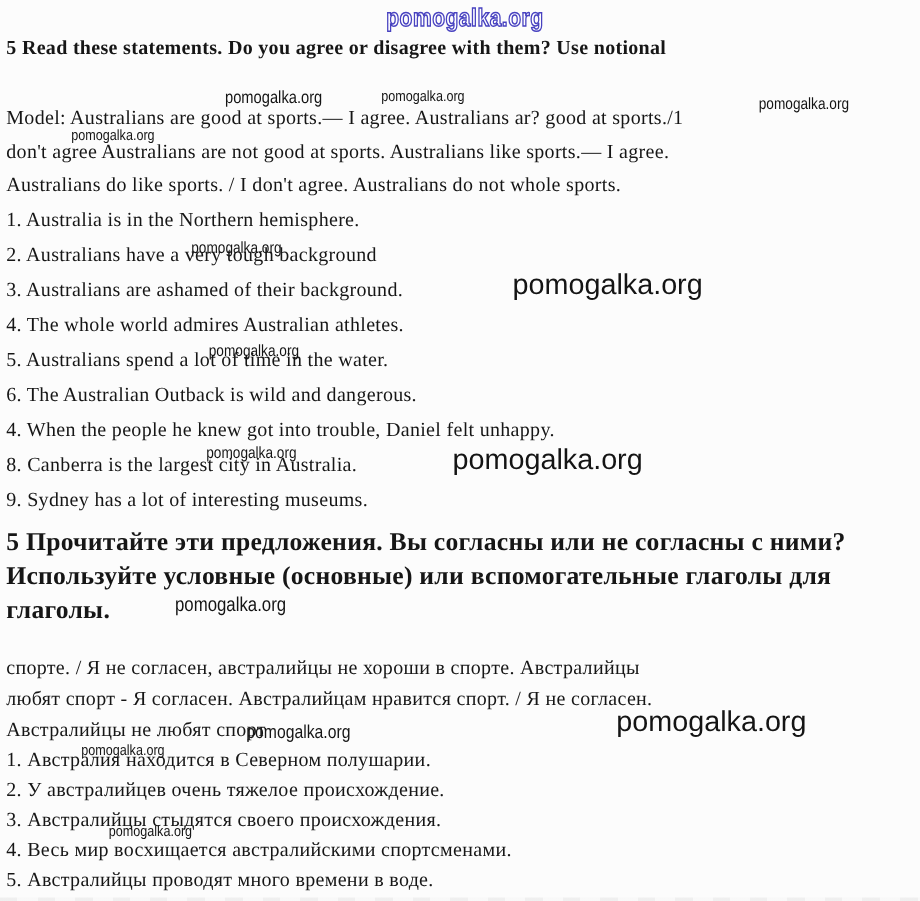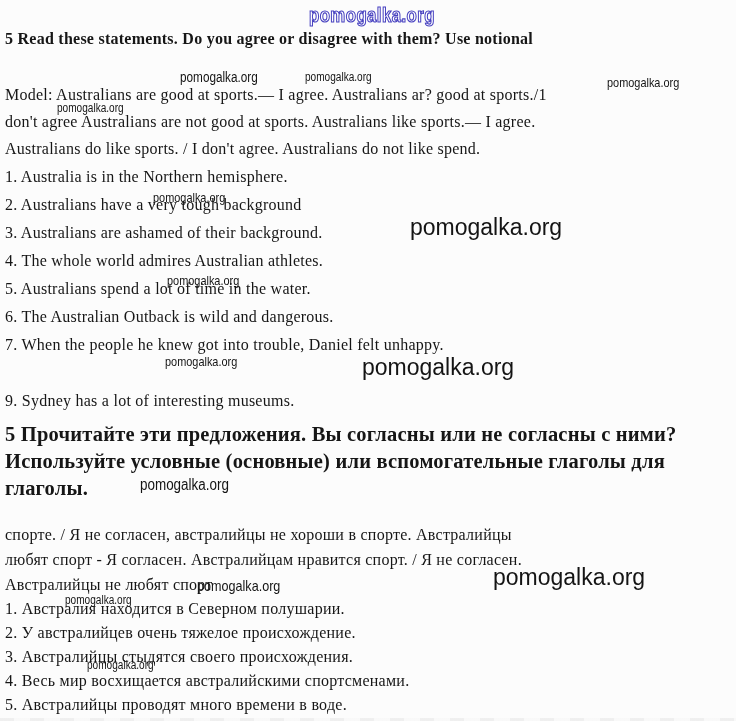--- a/index.html
+++ b/index.html
@@ -58,29 +58,30 @@
 </style>
 </head>
 <body>
 
 <div class="page">
 
   <div class="line en-h" style="top:30px">5 Read these statements. Do you agree or disagree with them? Use notional</div>
 
   <div class="line" style="top:86px">Model: Australians are good at sports.— I agree. Australians ar? good at sports./1</div>
   <div class="line" style="top:113px">don't agree Australians are not good at sports. Australians like sports.— I agree.</div>
-  <div class="line" style="top:140px">Australians do like sports. / I don't agree. Australians do not like spend.</div>
+  <div class="line" style="top:140px">Australians do like sports. / I don't agree. Australians do not whole sports.</div>
 
   <div class="line" style="top:168px">1. Australia is in the Northern hemisphere.</div>
   <div class="line" style="top:196px">2. Australians have a very tough background</div>
   <div class="line" style="top:224px">3. Australians are ashamed of their background.</div>
   <div class="line" style="top:252px">4. The whole world admires Australian athletes.</div>
   <div class="line" style="top:280px">5. Australians spend a lot of time in the water.</div>
   <div class="line" style="top:308px">6. The Australian Outback is wild and dangerous.</div>
-  <div class="line" style="top:336px">7. When the people he knew got into trouble, Daniel felt unhappy.</div>
+  <div class="line" style="top:336px">4. When the people he knew got into trouble, Daniel felt unhappy.</div>
+  <div class="line" style="top:364px">8. Canberra is the largest city in Australia.</div>
   <div class="line" style="top:392px">9. Sydney has a lot of interesting museums.</div>
 
   <div class="line ru-h" style="top:423px">5 Прочитайте эти предложения. Вы согласны или не согласны с ними?</div>
   <div class="line ru-h" style="top:450px">Используйте условные (основные) или вспомогательные глаголы для</div>
   <div class="line ru-h" style="top:477px">глаголы.</div>
 
   <div class="line" style="top:526px">спорте. / Я не согласен, австралийцы не хороши в спорте. Австралийцы</div>
   <div class="line" style="top:576px">Австралийцы не любят спорт</div>
   <div class="line" style="top:551px">любят спорт - Я согласен. Австралийцам нравится спорт. / Я не согласен.</div>
 

